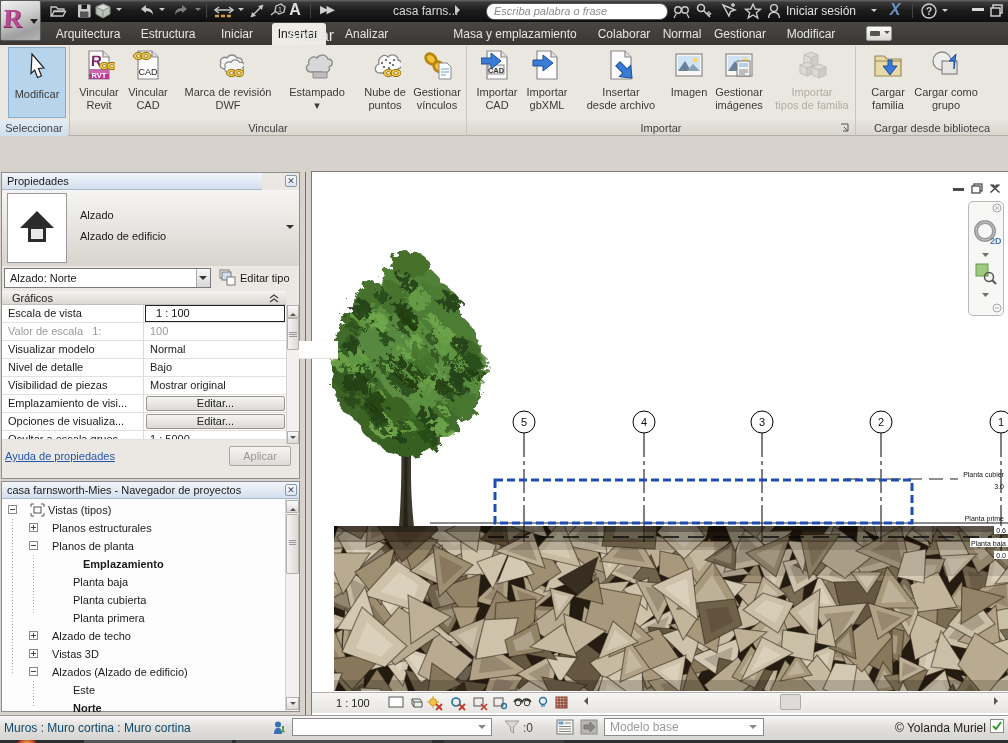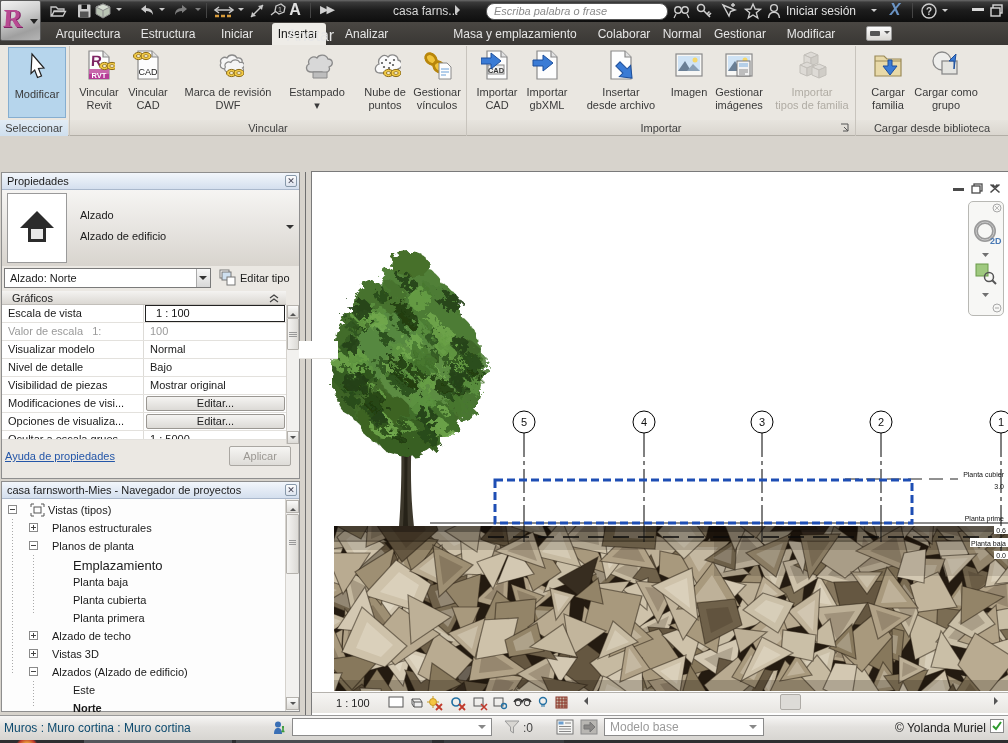--- a/index.html
+++ b/index.html
@@ -1022,21 +1022,21 @@
     <path d="M154 10 L154 13 M156 10 L156 13" stroke="#2471a3"></path>
 <g stroke="#8a3324">
       <rect x="168" y="3" width="11" height="11" fill="#c8b8a8"></rect>
       <path d="M168 6 L179 6 M168 9 L179 9 M168 12 L179 12 M171 3 L171 14 M174 3 L174 14 M177 3 L177 14"></path>
     </g>
 </svg>
 <div class="abs" style="left:580px;top:697px;width:0;height:0;border:4px solid transparent;border-right-color:#555"></div>
 <div class="abs" style="left:780px;top:694px;width:21px;height:16px;background:#dddbd7;border:1px solid #aeaba6;border-radius:2px"></div>
 <div class="abs" style="left:994px;top:697px;width:0;height:0;border:4px solid transparent;border-left-color:#555"></div>
 <div class="abs" style="left:1px;top:172px;width:299px;height:307px;background:#ebe8e3;border:1px solid #8e8e8e"></div>
-<div class="abs" style="left:2px;top:173px;width:297px;height:17px;background:linear-gradient(#f2f6fb,#d4dfee);border-bottom:1px solid #aab8cc;font-size:11px;color:#1a1a1a;line-height:17px;padding-left:5px">Propiedades</div>
+<div class="abs" style="left:2px;top:173px;width:260px;height:17px;background:linear-gradient(#f2f6fb,#d4dfee);border-bottom:1px solid #aab8cc;font-size:11px;color:#1a1a1a;line-height:17px;padding-left:5px">Propiedades</div>
 <div class="abs" style="left:285px;top:175px;width:12px;height:12px;background:linear-gradient(#fdfdfd,#dde4ef);border:1px solid #8899aa;border-radius:2px;font-size:9px;line-height:10px;text-align:center;color:#445">✕</div>
 <div class="abs" style="left:2px;top:190px;width:297px;height:76px;background:linear-gradient(#f6f5f3,#d8d4ce)"></div>
 <div class="abs" style="left:7px;top:193px;width:60px;height:70px;background:#fff;border:1px solid #9a9a9a"></div>
 <svg class="abs" style="left:18px;top:208px" width="38" height="38" viewBox="0 0 38 38">
     <path d="M19 3 L36 20 L28 20 L28 34 L10 34 L10 20 L2 20 Z" fill="#2b2b2b"></path>
     <rect x="13" y="21" width="12" height="10" fill="#e8e8e8"></rect>
   </svg>
 <div class="abs" style="left:80px;top:209px;font-size:11px;color:#1a1a1a">Alzado</div>
 <div class="abs" style="left:80px;top:230px;font-size:11px;color:#1a1a1a">Alzado de edificio</div>
 <div class="abs" style="left:286px;top:225px;width:0;height:0;border:4.5px solid transparent;border-top-color:#333"></div>
@@ -1074,21 +1074,21 @@
 <div class="abs" style="left:6px;top:2px;font-size:11px;color:#1a1a1a;white-space:nowrap">Nivel de detalle</div>
 <div class="abs" style="left:148px;top:2px;font-size:11px;color:#1a1a1a;white-space:nowrap">Bajo</div>
 </div>
 <div class="abs" style="left:2px;top:377px;width:284px;height:18px;background:#fff;border-bottom:1px solid #e3e1dd;overflow:hidden">
     <div class="abs" style="left:141px;top:0;width:1px;height:18px;background:#dddbd7"></div>
 <div class="abs" style="left:6px;top:2px;font-size:11px;color:#1a1a1a;white-space:nowrap">Visibilidad de piezas</div>
 <div class="abs" style="left:148px;top:2px;font-size:11px;color:#1a1a1a;white-space:nowrap">Mostrar original</div>
 </div>
 <div class="abs" style="left:2px;top:395px;width:284px;height:18px;background:#fff;border-bottom:1px solid #e3e1dd;overflow:hidden">
     <div class="abs" style="left:141px;top:0;width:1px;height:18px;background:#dddbd7"></div>
-<div class="abs" style="left:6px;top:2px;font-size:11px;color:#1a1a1a;white-space:nowrap">Modificaciones de visi...</div>
+<div class="abs" style="left:6px;top:2px;font-size:11px;color:#1a1a1a;white-space:nowrap">Emplazamiento de visi...</div>
 <div class="abs" style="left:144px;top:1px;width:139px;height:15px;background:linear-gradient(#f5f4f2,#dcdad6);border:1px solid #9a9792;border-radius:2px;font-size:11px;color:#222;text-align:center;line-height:13px">Editar...</div>
 </div>
 <div class="abs" style="left:2px;top:413px;width:284px;height:18px;background:#fff;border-bottom:1px solid #e3e1dd;overflow:hidden">
     <div class="abs" style="left:141px;top:0;width:1px;height:18px;background:#dddbd7"></div>
 <div class="abs" style="left:6px;top:2px;font-size:11px;color:#1a1a1a;white-space:nowrap">Opciones de visualiza...</div>
 <div class="abs" style="left:144px;top:1px;width:139px;height:15px;background:linear-gradient(#f5f4f2,#dcdad6);border:1px solid #9a9792;border-radius:2px;font-size:11px;color:#222;text-align:center;line-height:13px">Editar...</div>
 </div>
 <div class="abs" style="left:2px;top:431px;width:284px;height:9px;background:#fff;border-bottom:1px solid #e3e1dd;overflow:hidden">
     <div class="abs" style="left:141px;top:0;width:1px;height:18px;background:#dddbd7"></div>
 <div class="abs" style="left:6px;top:2px;font-size:11px;color:#1a1a1a;white-space:nowrap">Ocultar a escala grues...</div>
@@ -1115,21 +1115,21 @@
     <rect x="4" y="4" width="7" height="6" fill="none" stroke="#555"></rect>
   </svg>
 <div class="abs" style="left:48px;top:504px;font-size:11px;color:#1a1a1a;font-weight:normal">Vistas (tipos)</div>
 <div class="abs" style="left:29px;top:523px;width:9px;height:9px;background:#fff;border:1px solid #8a8a8a"></div>
 <div class="abs" style="left:31px;top:527px;width:5px;height:1px;background:#444"></div>
 <div class="abs" style="left:33px;top:525px;width:1px;height:5px;background:#444"></div>
 <div class="abs" style="left:52px;top:522px;font-size:11px;color:#1a1a1a;font-weight:normal">Planos estructurales</div>
 <div class="abs" style="left:29px;top:541px;width:9px;height:9px;background:#fff;border:1px solid #8a8a8a"></div>
 <div class="abs" style="left:31px;top:545px;width:5px;height:1px;background:#444"></div>
 <div class="abs" style="left:52px;top:540px;font-size:11px;color:#1a1a1a;font-weight:normal">Planos de planta</div>
-<div class="abs" style="left:73px;top:558px;font-size:13px;color:#1a1a1a;font-weight:normal">Emplazamiento</div>
+<div class="abs" style="left:83px;top:558px;font-size:11px;color:#1a1a1a;font-weight:bold">Emplazamiento</div>
 <div class="abs" style="left:73px;top:576px;font-size:11px;color:#1a1a1a;font-weight:normal">Planta baja</div>
 <div class="abs" style="left:73px;top:594px;font-size:11px;color:#1a1a1a;font-weight:normal">Planta cubierta</div>
 <div class="abs" style="left:73px;top:612px;font-size:11px;color:#1a1a1a;font-weight:normal">Planta primera</div>
 <div class="abs" style="left:29px;top:631px;width:9px;height:9px;background:#fff;border:1px solid #8a8a8a"></div>
 <div class="abs" style="left:31px;top:635px;width:5px;height:1px;background:#444"></div>
 <div class="abs" style="left:33px;top:633px;width:1px;height:5px;background:#444"></div>
 <div class="abs" style="left:52px;top:630px;font-size:11px;color:#1a1a1a;font-weight:normal">Alzado de techo</div>
 <div class="abs" style="left:29px;top:649px;width:9px;height:9px;background:#fff;border:1px solid #8a8a8a"></div>
 <div class="abs" style="left:31px;top:653px;width:5px;height:1px;background:#444"></div>
 <div class="abs" style="left:33px;top:651px;width:1px;height:5px;background:#444"></div>

